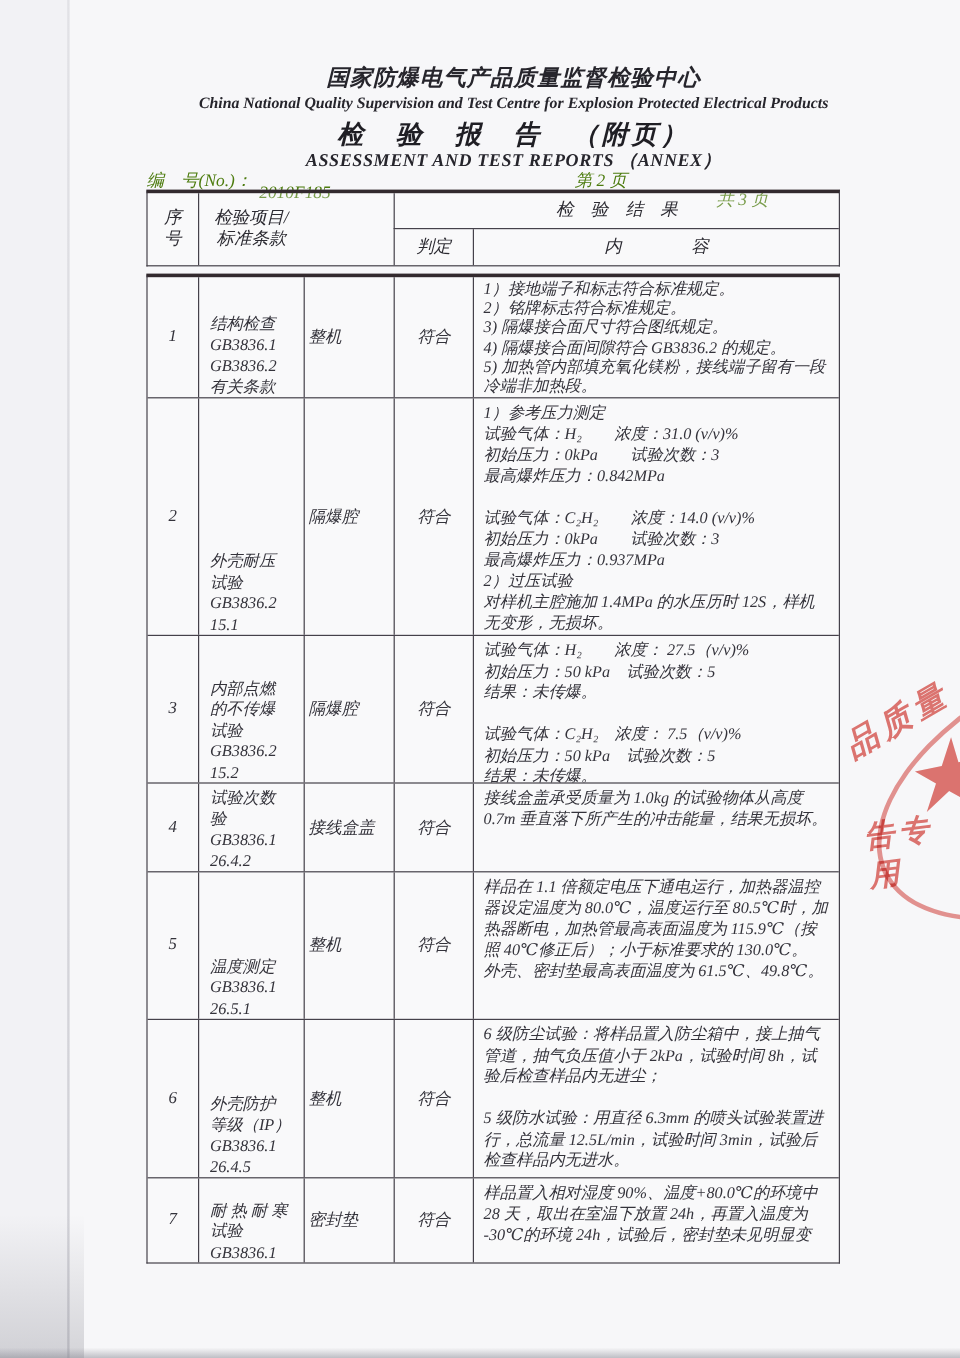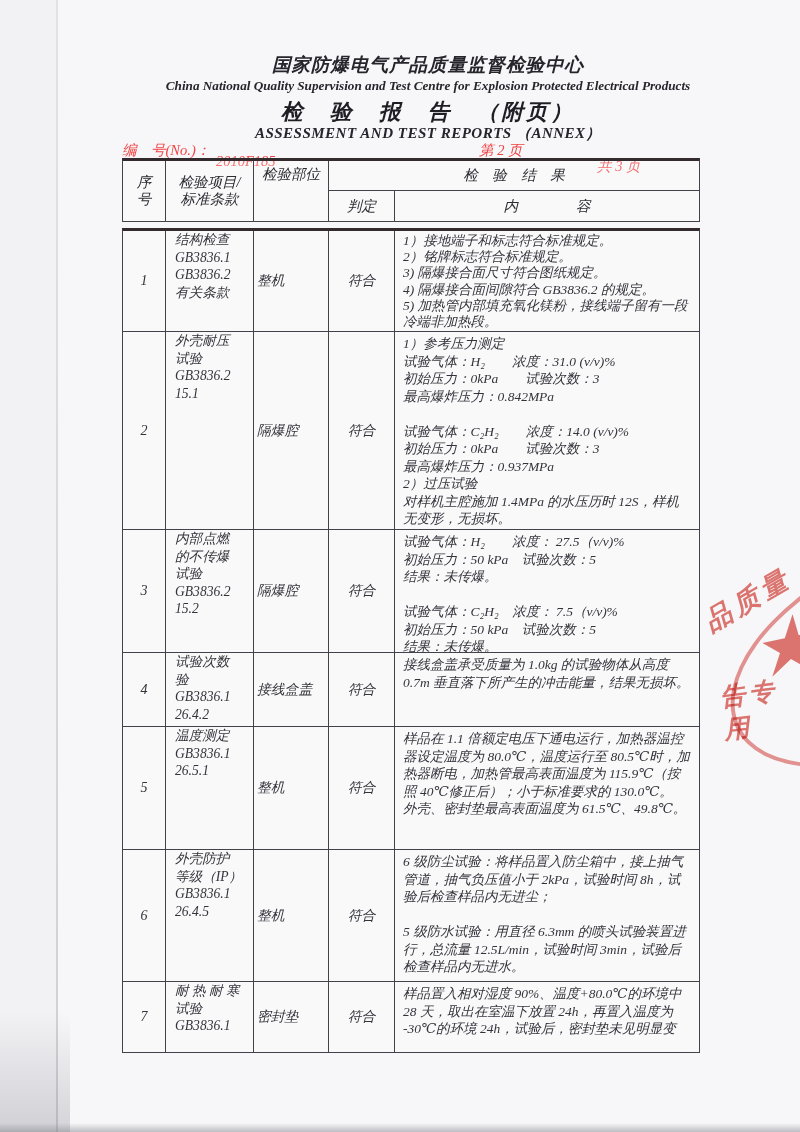--- a/index.html
+++ b/index.html
@@ -13,21 +13,21 @@
   .bottom-shadow { position:absolute; left:0; bottom:0; width:100%; height:9px; background:linear-gradient(to bottom, rgba(160,160,168,0), rgba(140,140,150,0.55)); }
   .corner-shadow { position:absolute; left:0; bottom:0; width:70px; height:120px; background:linear-gradient(to bottom, rgba(120,120,130,0), rgba(120,120,130,0.28)); }
 
   
   .titles { position:absolute; left:50px; width:756px; text-align:center; }
   .org-cn   { top:52px;  position:absolute; width:100%; font-size:18.5px; font-weight:600; letter-spacing:1px; color:#26252c; }
   .org-en   { top:78px;  position:absolute; width:100%; font-size:13.2px; font-weight:700; color:#26252c; }
   .title-cn { top:97px;  position:absolute; width:100%; font-size:21.5px; font-weight:700; letter-spacing:3px; color:#1f1e24; }
   .title-en { top:124px; position:absolute; width:100%; font-size:15px; font-weight:700; letter-spacing:0.5px; color:#26252c; }
 
-  .no-line { position:absolute; top:141px; left:0; width:800px; height:18px; font-size:14.5px; color:#ef4444; }
+  .no-line { position:absolute; top:141px; left:0; width:800px; height:18px; font-size:14.5px; color:#4d7c0f; }
   .report-no-label { position:absolute; left:122px; }
   .report-no-value { position:absolute; left:216px;margin-top:12px; }
   .page-cur { position:absolute; left:479px; }
   .page-tot { position:absolute; left:597px;margin-top:16px; }
 
   
   .thead, .tbody { position:absolute; left:122px; width:578px; background:rgba(255,255,255,0.25); }
   .thead { top:158px; display:grid; grid-template-columns:42px 88px 75px 66px 1fr; grid-template-rows:30px 30px;
            border:1.6px solid #45414a; border-top:3px solid #332a2e; font-size:14.5px; }
   .hc { display:flex; align-items:center; justify-content:center; white-space:pre-line; text-align:center; line-height:17px; color:#2c2b32; }
@@ -38,21 +38,21 @@
   .h-verdict { grid-row:2;   grid-column:4; border-left:1.6px solid #45414a; }
   .h-content { grid-row:2;   grid-column:5; border-left:1.6px solid #45414a; }
 
   .tbody { top:228px; border:1.6px solid #45414a; border-top:3px solid #332a2e; }
   .row { display:grid; grid-template-columns:42px 88px 75px 66px 1fr; border-top:1.6px solid #45414a; }
   .row:first-child { border-top:none; }
   .rh1{height:100px} .rh2{height:198px} .rh3{height:123px} .rh4{height:74px} .rh5{height:123px} .rh6{height:132px} .rh7{height:71px}
   .c { border-left:1.6px solid #45414a; overflow:hidden; }
   .c:first-child { border-left:none; }
   .cell-no { display:flex; align-items:center; justify-content:center; font-size:14px; }
-  .cell-item { display:flex; flex-direction:column; justify-content:flex-start; padding:0 3px 0 9px; }
+  .cell-item { display:flex; flex-direction:column; justify-content:flex-end; padding:0 3px 0 9px; }
   .cell-item span { white-space:pre-line; font-size:13.6px; line-height:17.5px; }
   .cell-part { display:flex; align-items:center; padding-left:3px; font-size:13.8px; }
   .cell-verdict { display:flex; align-items:center; justify-content:center; font-size:13.8px; }
   .cell-content { padding:3px 8px 0 8px; font-size:13.5px; line-height:17.5px; white-space:pre-line; }
   .rh1 .cell-content { line-height:16.2px; padding-top:2px; }
 
   
   .stamp-ring, .stamp-arc, .stamp-star, .stamp-bottom { position:absolute; mix-blend-mode:multiply; z-index:5; }
   .stamp-ring { left:718px; top:552px; width:360px; height:195px; border:4px solid rgba(224,106,100,0.7); border-radius:50%; transform:rotate(-26deg); }
   .stamp-arc { left:700px; top:582px; font-size:27px; font-weight:700; letter-spacing:5px; transform:rotate(-30deg); }
@@ -80,21 +80,20 @@
     <span class="report-no-value">2010F185</span>
     <span class="page-cur">第 2 页</span>
     <span class="page-tot">共 3 页</span>
   </div>
 
   <div class="thead">
     <div class="hc h-no">序
 号</div>
     <div class="hc h-item">检验项目/
 标准条款</div>
-    <div class="hc h-part">检验部位</div>
     <div class="hc h-result">检　验　结　果</div>
     <div class="hc h-verdict">判定</div>
     <div class="hc h-content">内　　　　容</div>
   </div>
 
   <div class="tbody">
 
     <div class="row rh1">
       <div class="c cell-no">1</div>
       <div class="c cell-item">

